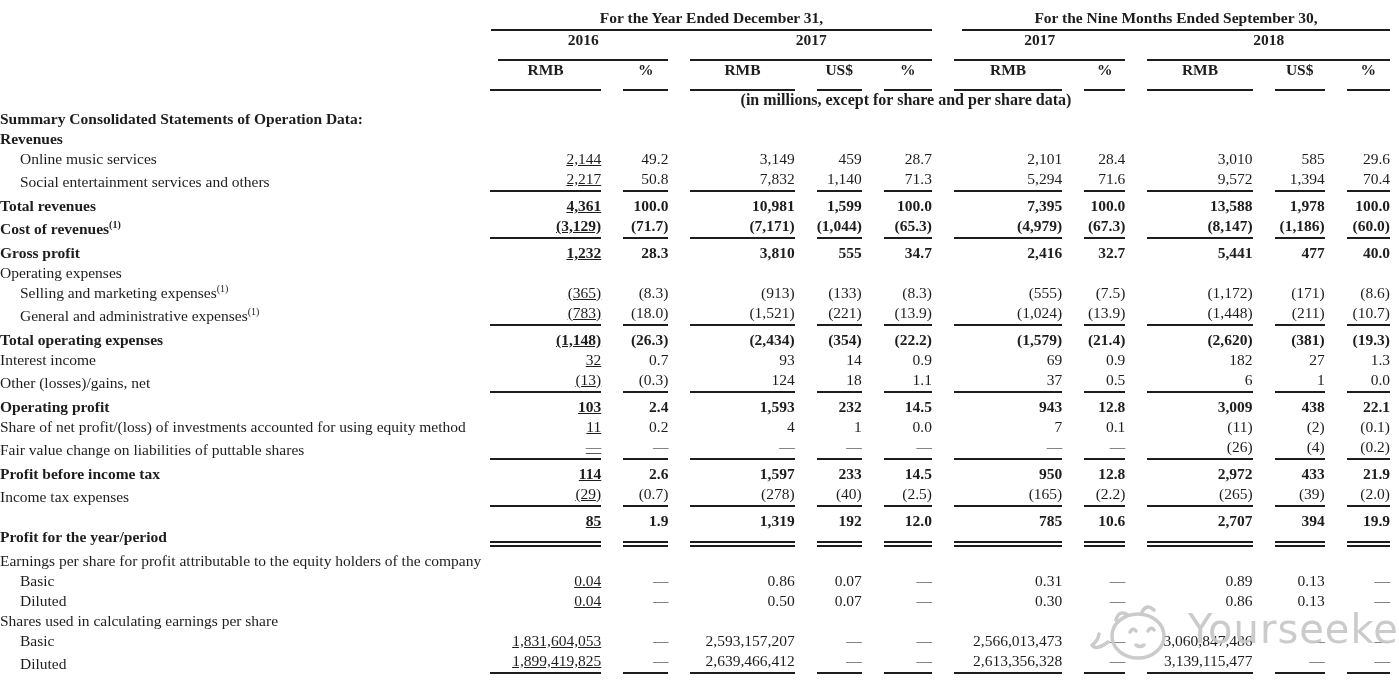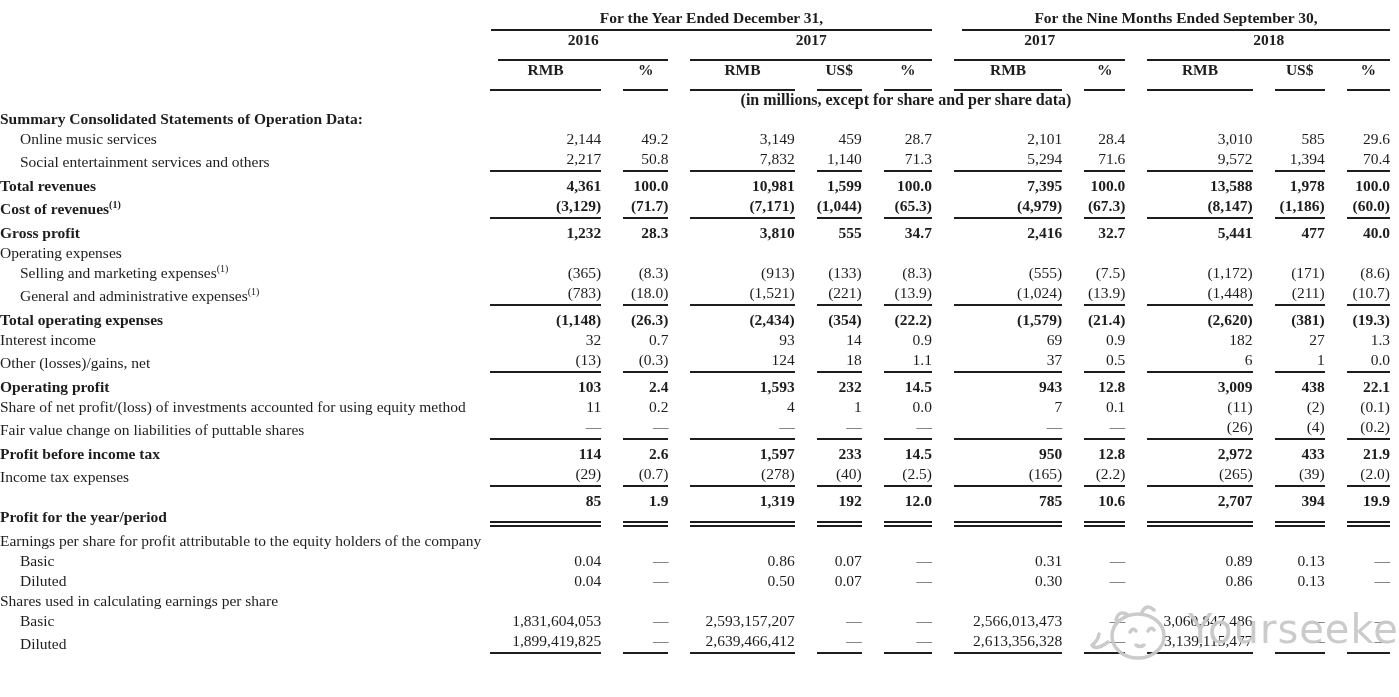--- a/index.html
+++ b/index.html
@@ -21,21 +21,21 @@
   tr.r-cols th{height:25px;vertical-align:bottom;}
   tr.r-note th{height:18px;vertical-align:bottom;text-align:center;font-size:16px;}
   .note-inner{transform:translateX(-33px);}
   
   tbody td{vertical-align:bottom;font-size:15.5px;line-height:20px;}
   td.lbl{padding-right:6px;}
   td.lbl.hang{padding-left:30px;text-indent:-30px;}
   td.lbl.ind1{padding-left:20px;}
   tr.bold td{font-weight:bold;}
   td.num .val{text-align:right;margin-left:22px;min-height:1px;}
-  td.num.c1 .val{margin-left:2px;}
+  td.num.c1 .val{margin-left:2px;text-decoration:underline;}
   tr.sp td{padding-top:4px;}
   tr.u-s td.num .val{border-bottom:2px solid var(--rule,#1d1d1d);padding-bottom:1px;}
   tr.u-d td.num .val{border-bottom:6px double var(--rule,#1d1d1d);padding-bottom:10px;}
   .val.dash{color:#5a5a5a;}
   sup{font-size:10px;line-height:0;}
   
   .watermark{position:absolute;left:1086px;top:594px;display:flex;align-items:center;color:var(--wm,#c9c9c9);pointer-events:none;}
   .watermark .wm-text{font-family:"DejaVu Sans",sans-serif;font-size:40px;letter-spacing:1px;opacity:.95;}
   .watermark svg{margin-right:2px;opacity:.95;}
 </style>
@@ -149,20 +149,53 @@
           <td class="num c8">
             <div class="val"></div>
           </td>
           <td class="num c9">
             <div class="val"></div>
           </td>
           <td class="num c10">
             <div class="val"></div>
           </td>
         </tr>
+        <tr class="bold">
+          <td class="lbl hang">Revenues</td>
+          <td class="num c1">
+            <div class="val"></div>
+          </td>
+          <td class="num c2">
+            <div class="val"></div>
+          </td>
+          <td class="num c3">
+            <div class="val"></div>
+          </td>
+          <td class="num c4">
+            <div class="val"></div>
+          </td>
+          <td class="num c5">
+            <div class="val"></div>
+          </td>
+          <td class="num c6">
+            <div class="val"></div>
+          </td>
+          <td class="num c7">
+            <div class="val"></div>
+          </td>
+          <td class="num c8">
+            <div class="val"></div>
+          </td>
+          <td class="num c9">
+            <div class="val"></div>
+          </td>
+          <td class="num c10">
+            <div class="val"></div>
+          </td>
+        </tr>
         <tr class="">
           <td class="lbl ind1">Online music services</td>
           <td class="num c1">
             <div class="val">2,144</div>
           </td>
           <td class="num c2">
             <div class="val">49.2</div>
           </td>
           <td class="num c3">
             <div class="val">3,149</div>

